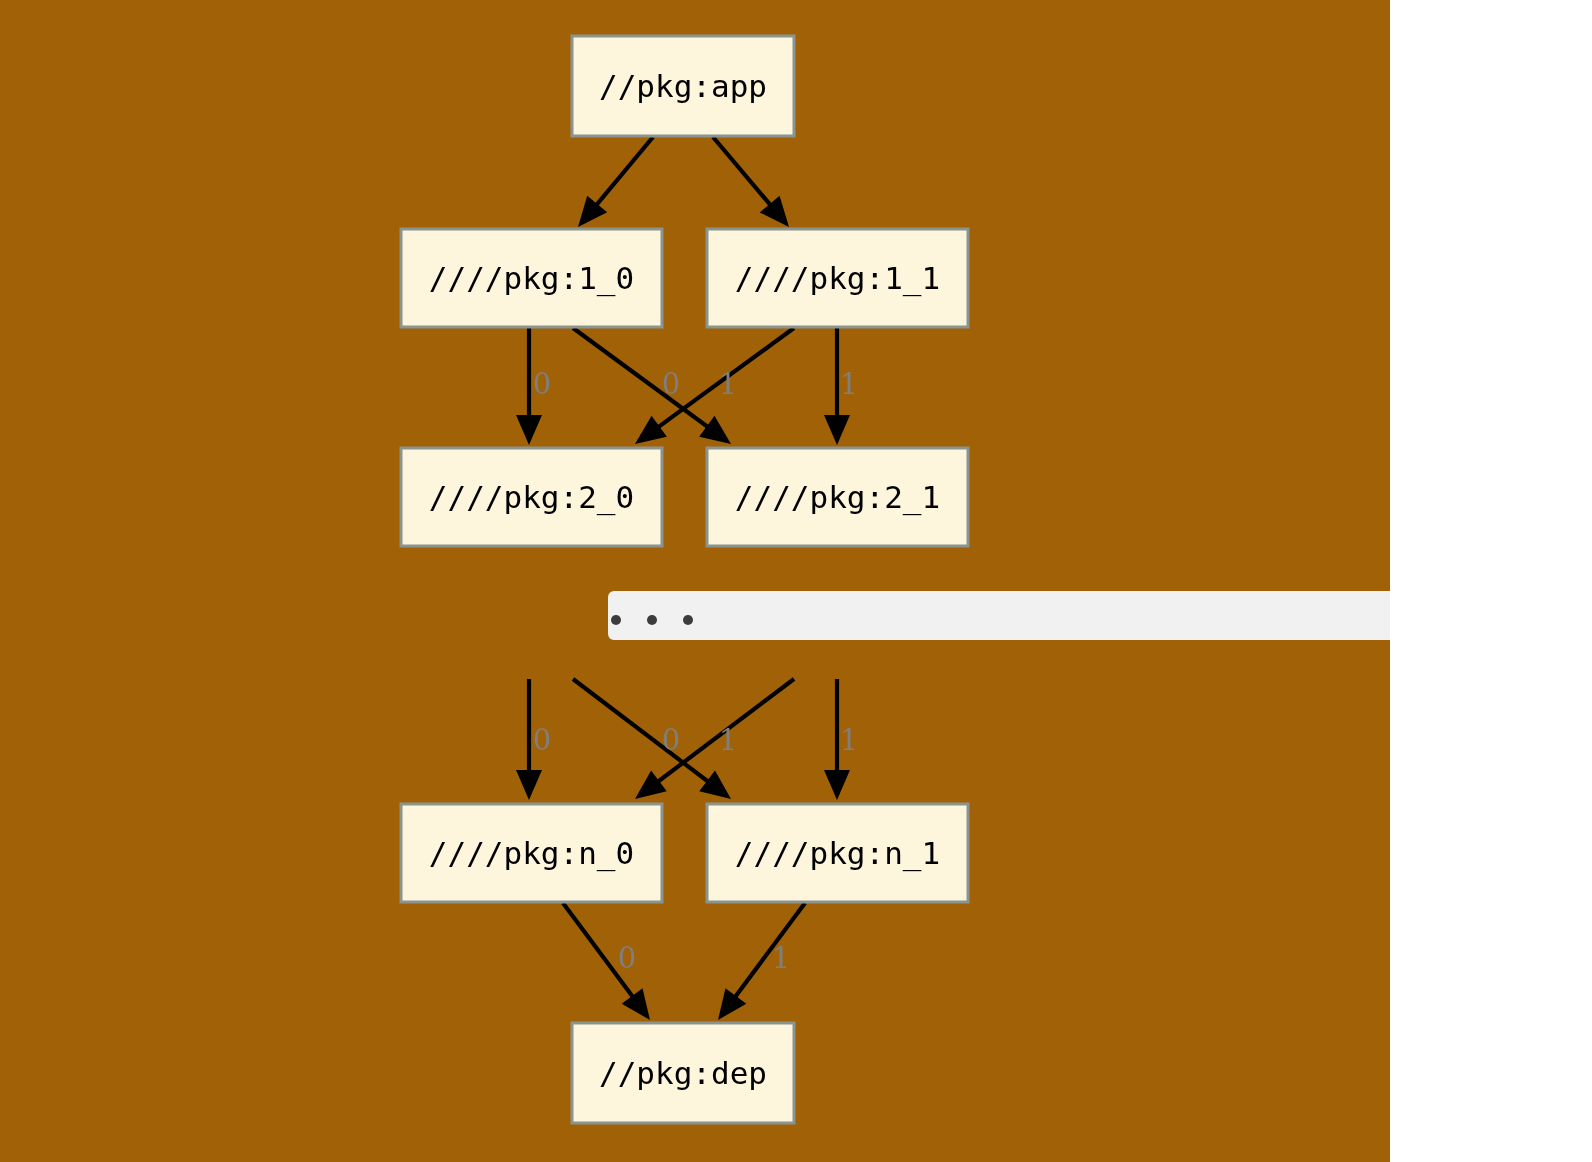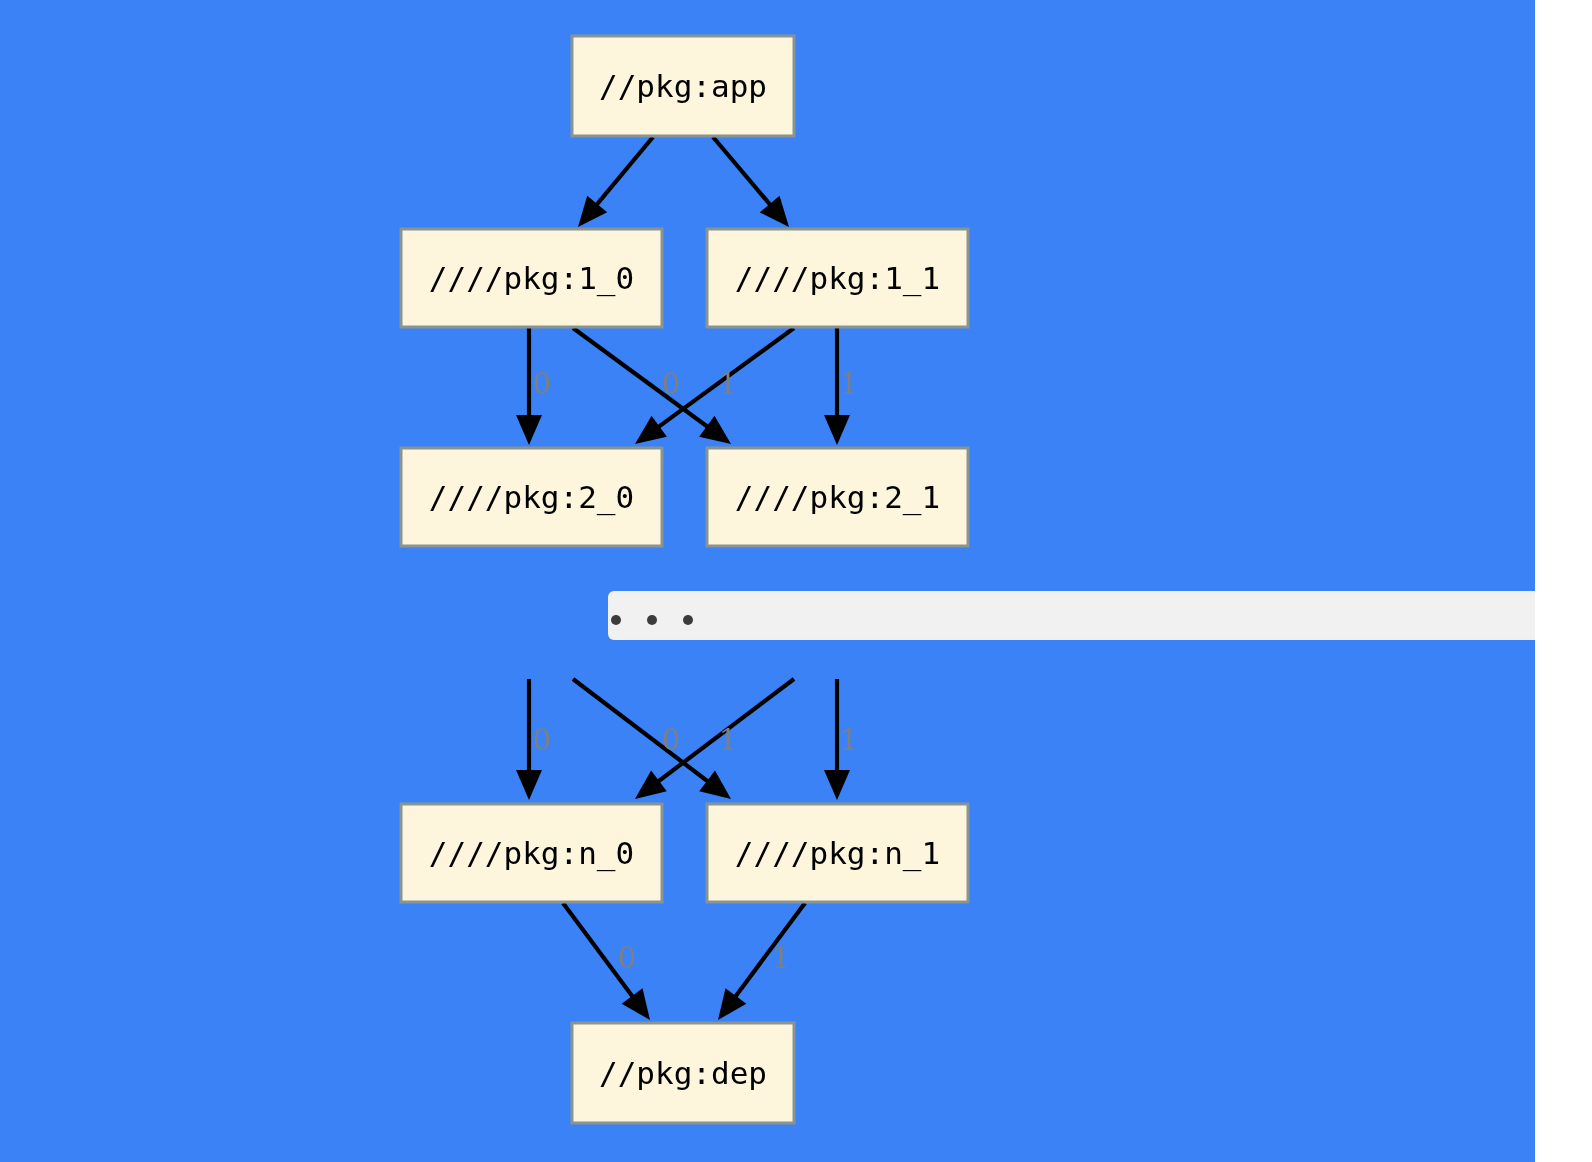--- a/index.html
+++ b/index.html
@@ -6,23 +6,23 @@
   html, body {
     margin: 0;
     padding: 0;
     background: #ffffff;
   }
   body {
     font-family: "DejaVu Sans Mono", monospace;
   }
   #canvas {
     position: relative;
-    width: 1535px;
+    width: 1390px;
     height: 1162px;
-    background: #3b82f6;
+    background: #a16207;
     overflow: hidden;
     text-align: right;
   }
   #graph-svg {
     position: absolute;
     left: 0;
     top: 0;
     width: 1592px;
     height: 1162px;
   }

